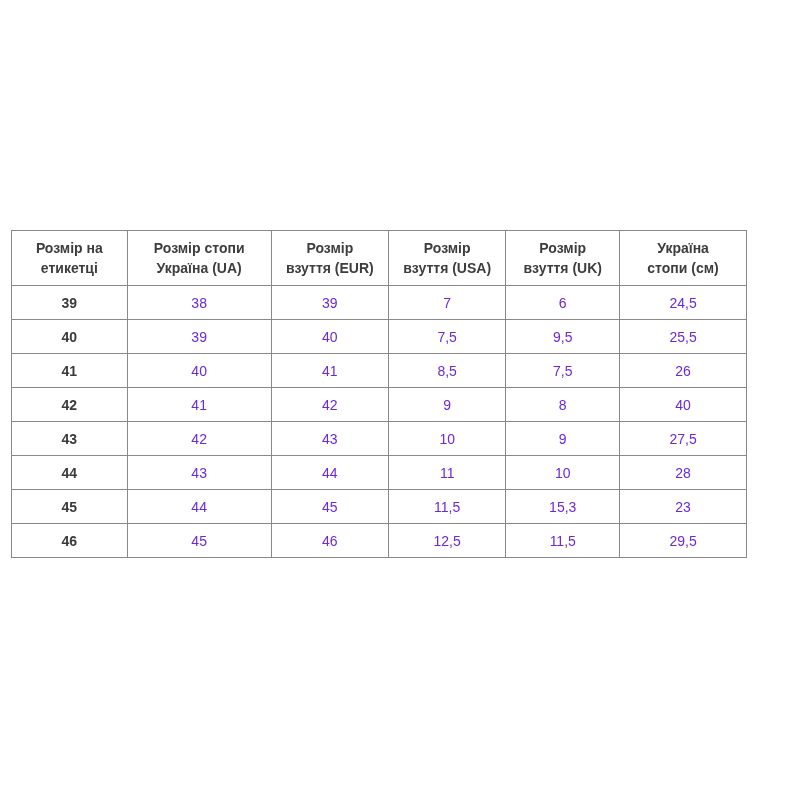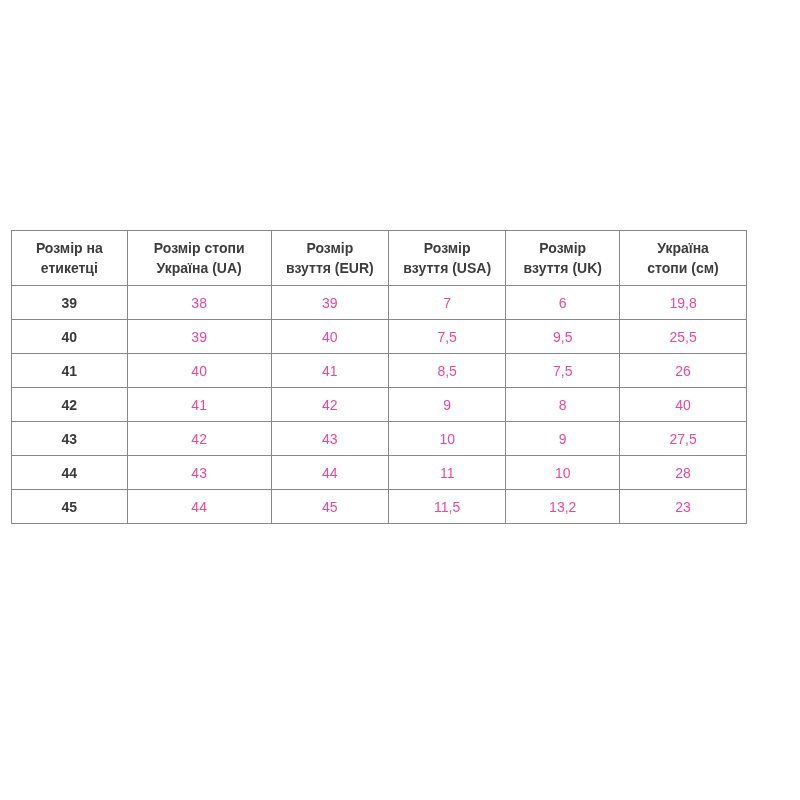--- a/index.html
+++ b/index.html
@@ -38,21 +38,21 @@
     font-size: 14px;
     font-weight: bold;
     color: #3d3d3d;
     white-space: pre-line;
     line-height: 1.45;
   }
   .size-table td {
     height: 33px;
     font-size: 14px;
     font-weight: normal;
-    color: #ec4899;
+    color: #6d28d9;
   }
   .size-table td.rowlabel {
     font-weight: bold;
     color: #3a3a3a;
   }
 </style>
 </head>
 <body>
 
 <div class="page">
@@ -81,21 +81,21 @@
 стопи (см)</th>
       </tr>
     </thead>
     <tbody>
       <tr>
         <td class="rowlabel">39</td>
         <td>38</td>
         <td>39</td>
         <td>7</td>
         <td>6</td>
-        <td>19,8</td>
+        <td>24,5</td>
       </tr>
       <tr>
         <td class="rowlabel">40</td>
         <td>39</td>
         <td>40</td>
         <td>7,5</td>
         <td>9,5</td>
         <td>25,5</td>
       </tr>
       <tr>
@@ -128,18 +128,26 @@
         <td>44</td>
         <td>11</td>
         <td>10</td>
         <td>28</td>
       </tr>
       <tr>
         <td class="rowlabel">45</td>
         <td>44</td>
         <td>45</td>
         <td>11,5</td>
-        <td>13,2</td>
+        <td>15,3</td>
         <td>23</td>
+      </tr>
+      <tr>
+        <td class="rowlabel">46</td>
+        <td>45</td>
+        <td>46</td>
+        <td>12,5</td>
+        <td>11,5</td>
+        <td>29,5</td>
       </tr>
     </tbody>
   </table>
 </div>
 
 </body></html>

